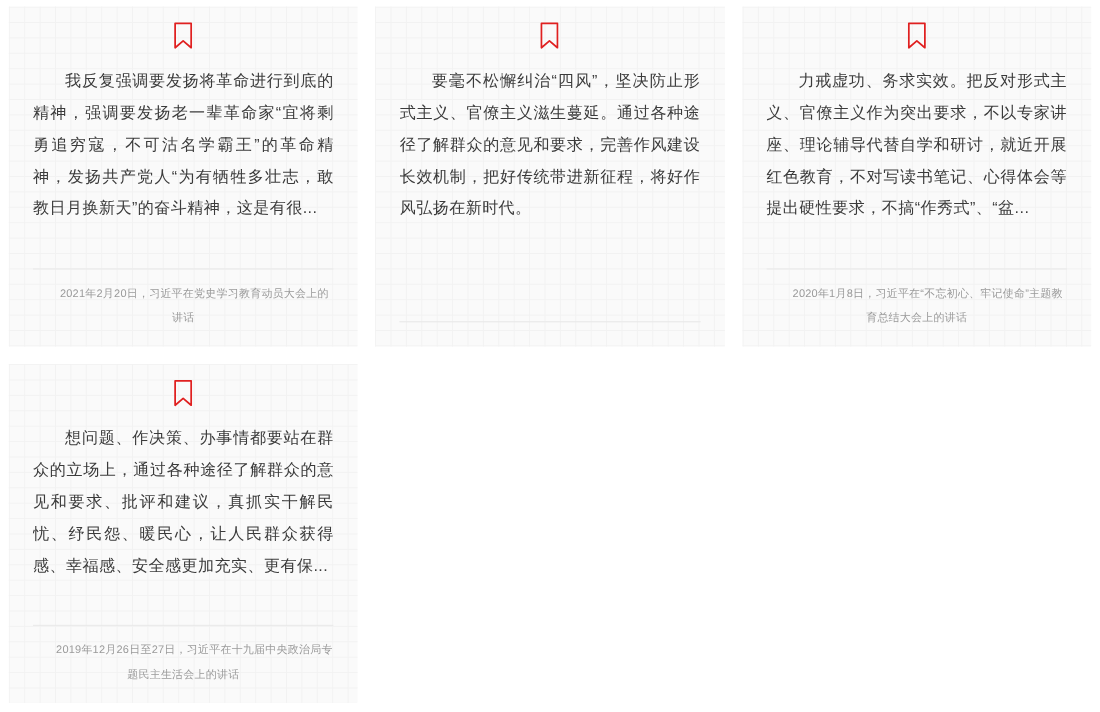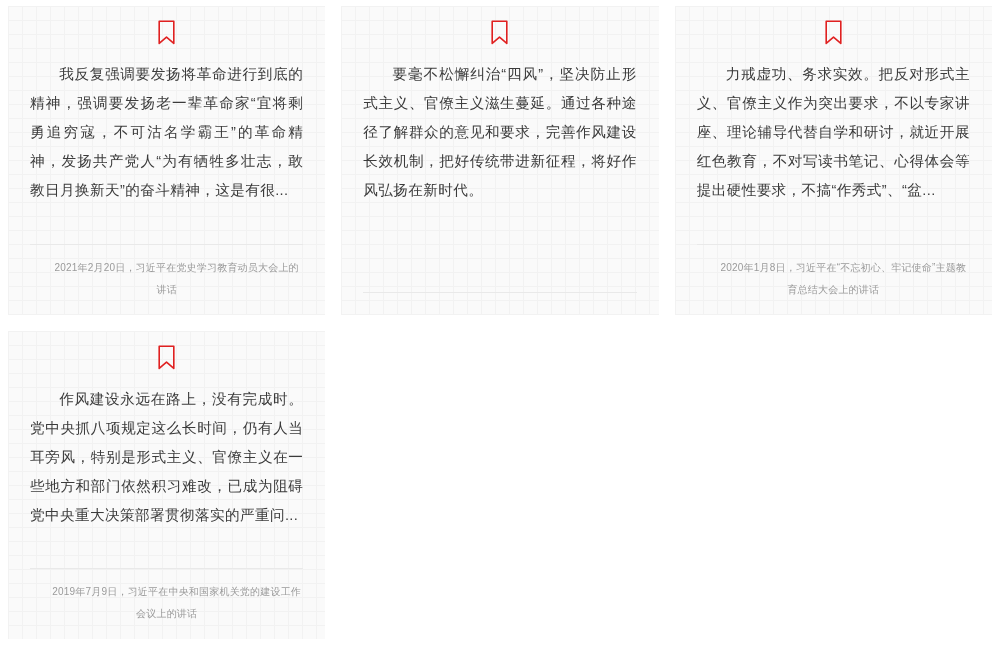--- a/index.html
+++ b/index.html
@@ -114,26 +114,26 @@
       <svg class="bookmark-icon" viewBox="0 0 17 25" xmlns="http://www.w3.org/2000/svg">
         <path d="M1.2 1.2 H15.8 V23.4 L8.5 17.2 L1.2 23.4 Z" fill="none" stroke="#e02020" stroke-width="1.6" stroke-linejoin="round"></path>
       </svg>
     </div>
     <p class="quote">力戒虚功、务求实效。把反对形式主义、官僚主义作为突出要求，不以专家讲座、理论辅导代替自学和研讨，就近开展红色教育，不对写读书笔记、心得体会等提出硬性要求，不搞“作秀式”、“盆...</p>
     <div class="spacer"></div>
     <div class="divider"></div>
     <p class="source">2020年1月8日，习近平在“不忘初心、牢记使命”主题教育总结大会上的讲话</p>
   </div>
 
-
   <div class="card">
     <div class="bookmark-row">
       <svg class="bookmark-icon" viewBox="0 0 17 25" xmlns="http://www.w3.org/2000/svg">
         <path d="M1.2 1.2 H15.8 V23.4 L8.5 17.2 L1.2 23.4 Z" fill="none" stroke="#e02020" stroke-width="1.6" stroke-linejoin="round"></path>
       </svg>
     </div>
-    <p class="quote">作风建设永远在路上，没有完成时。党中央抓八项规定这么长时间，仍有人当耳旁风，特别是形式主义、官僚主义在一些地方和部门依然积习难改，已成为阻碍党中央重大决策部署贯彻落实的严重问...</p>
+    <p class="quote">想问题、作决策、办事情都要站在群众的立场上，通过各种途径了解群众的意见和要求、批评和建议，真抓实干解民忧、纾民怨、暖民心，让人民群众获得感、幸福感、安全感更加充实、更有保...</p>
     <div class="spacer"></div>
     <div class="divider"></div>
-    <p class="source">2019年7月9日，习近平在中央和国家机关党的建设工作会议上的讲话</p>
+    <p class="source">2019年12月26日至27日，习近平在十九届中央政治局专题民主生活会上的讲话</p>
   </div>
+
 
 </div>
 
 </body></html>

